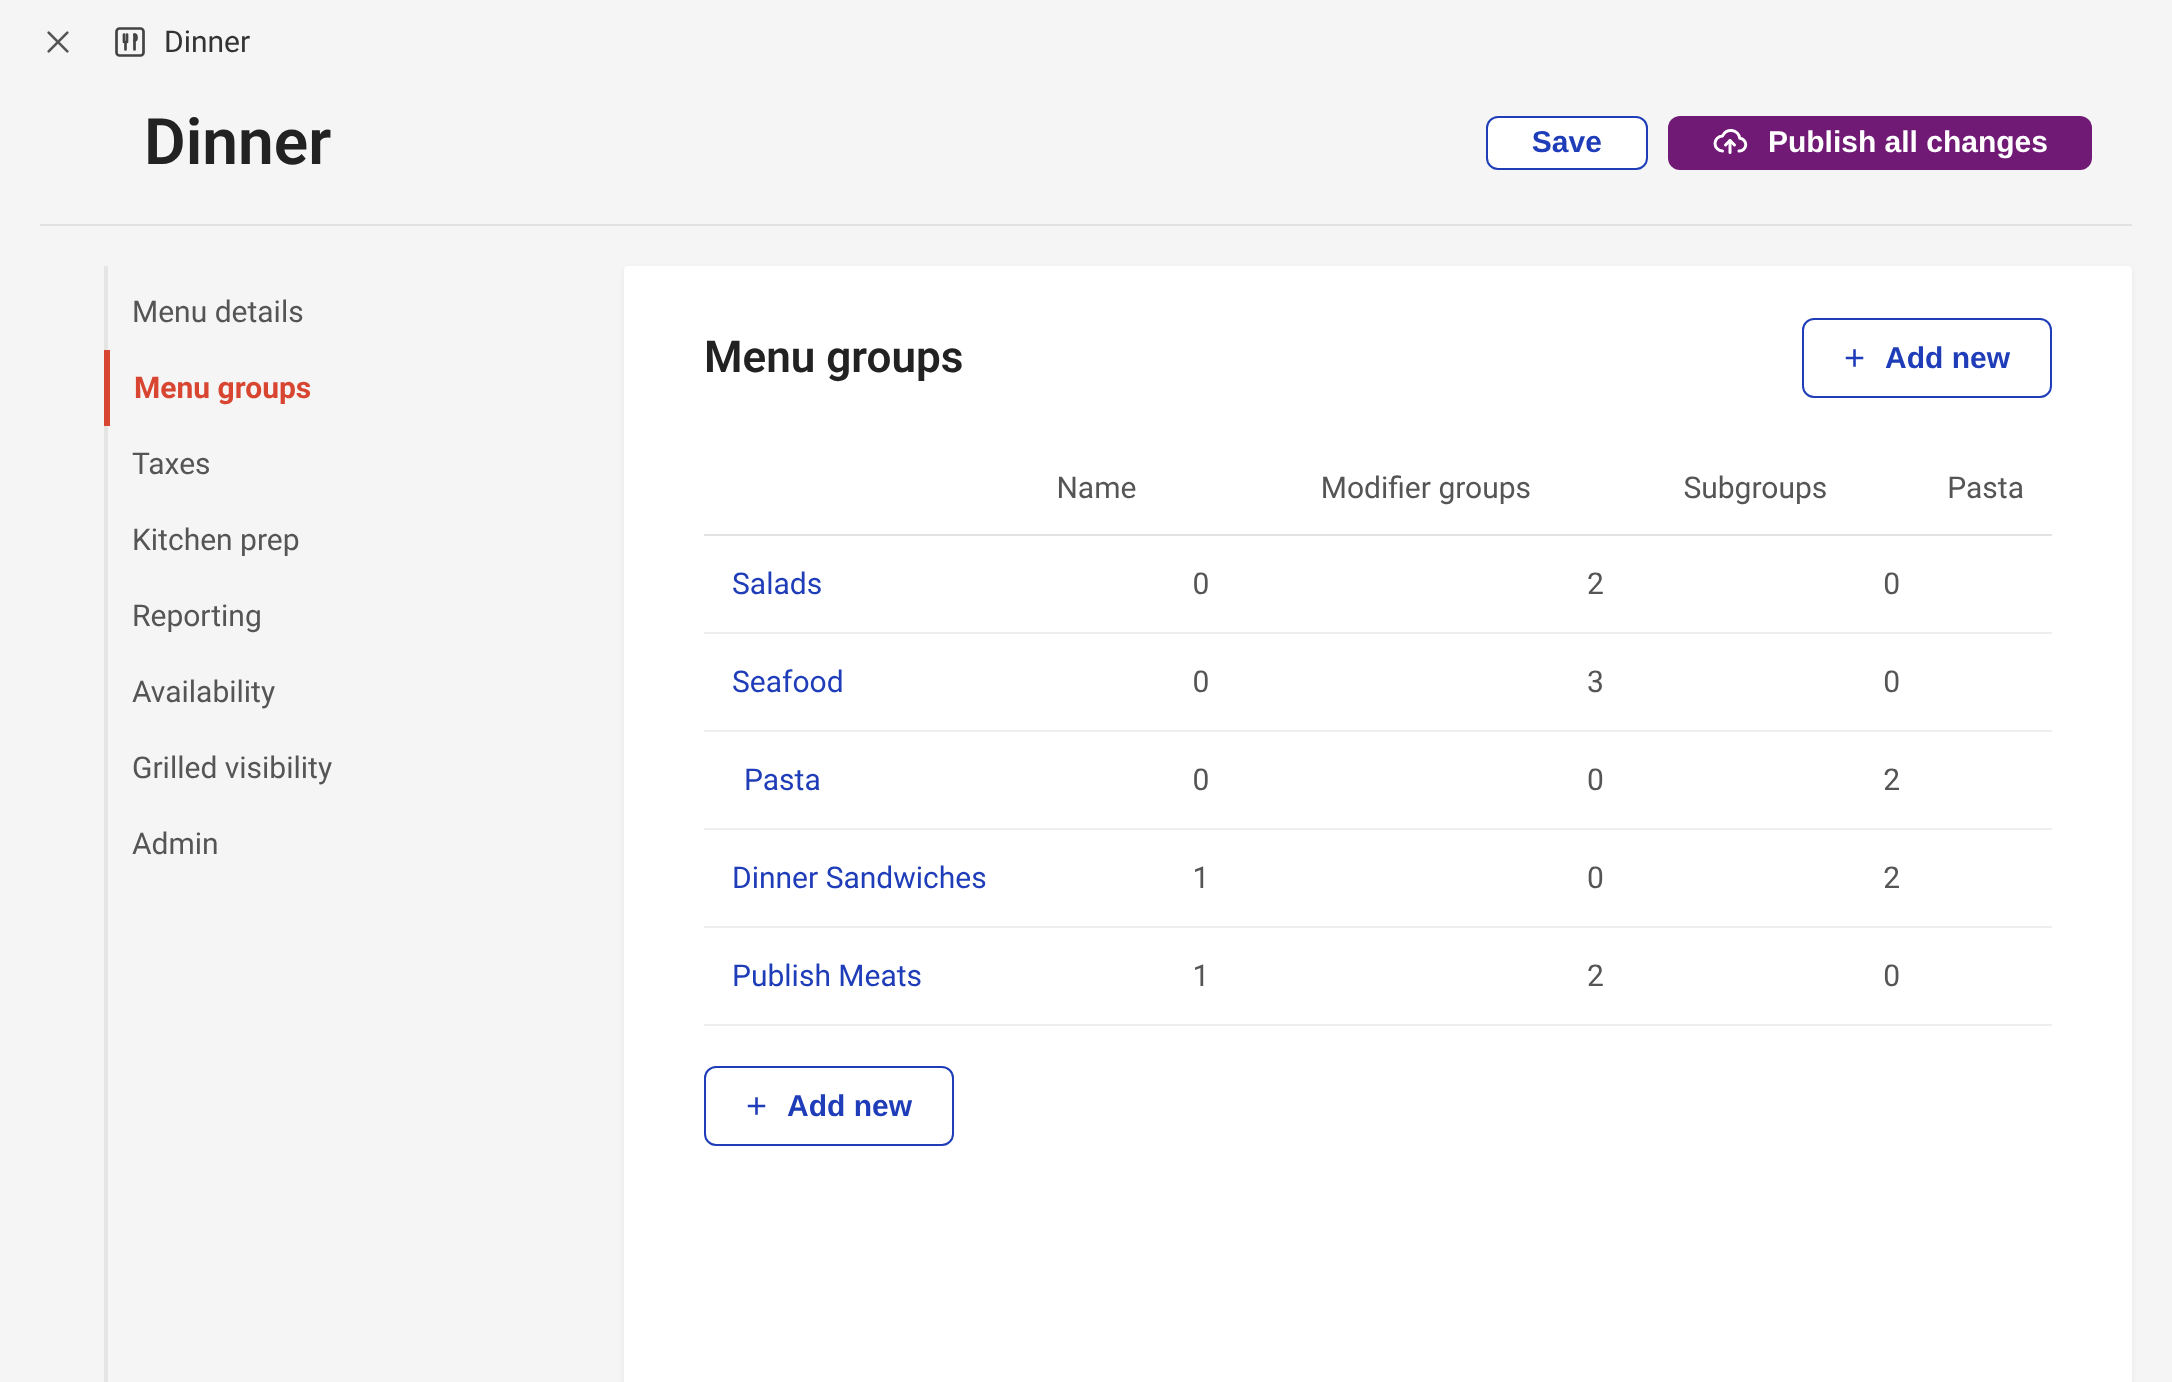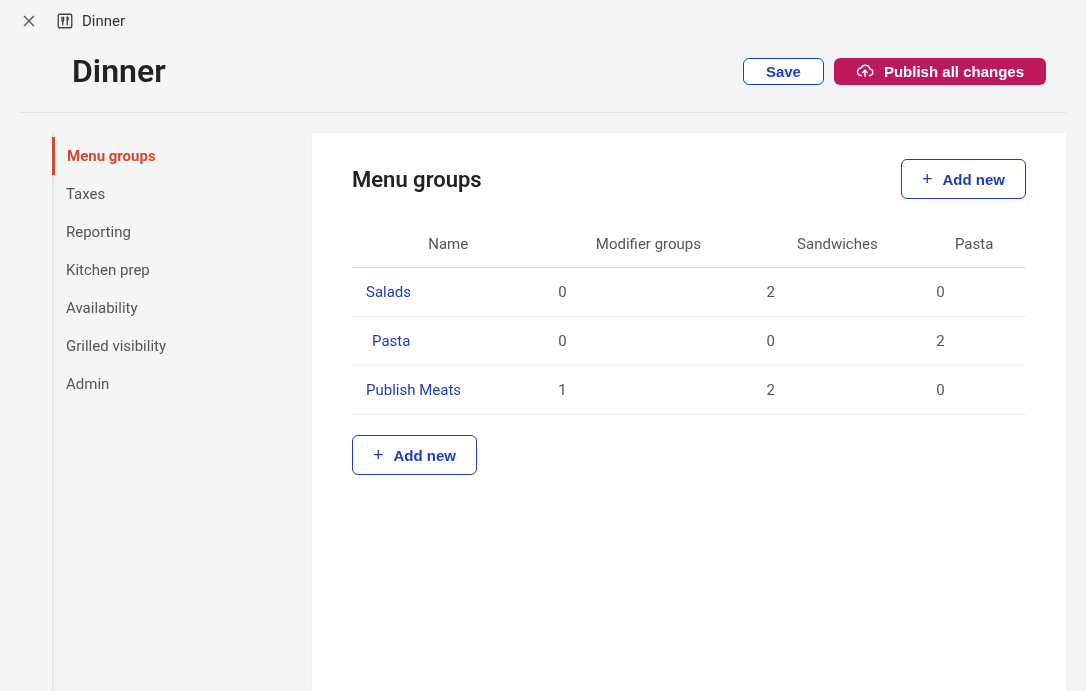--- a/index.html
+++ b/index.html
@@ -77,21 +77,21 @@
       align-items: center;
       gap: 10px;
       border: none;
     }
     .btn-outline-blue {
       background: #fff;
       color: #1f3db8;
       border: 1.5px solid #1f3db8;
     }
     .btn-solid-blue {
-      background: #be185d;
+      background: #701a75;
       color: #fff;
     }
     .btn-solid-blue svg { stroke: #fff; }
     .cloud-icon {
       width: 18px;
       height: 18px;
       display: inline-flex;
     }
     .content {
       display: flex;
@@ -153,21 +153,21 @@
     .plus-icon {
       font-size: 18px;
       line-height: 1;
       font-weight: 400;
     }
     table {
       width: 100%;
       border-collapse: collapse;
     }
     th {
-      text-align: center;
+      text-align: right;
       font-weight: 400;
       color: #555;
       font-size: 15px;
       padding: 10px 14px 14px 14px;
       border-bottom: 1px solid #e2e2e2;
     }
     th.num, td.num {
       white-space: nowrap;
     }
     td {
@@ -231,57 +231,70 @@
           <line x1="12" y1="11" x2="12" y2="19"></line>
         </svg>
       </span>
       <span>Publish all changes</span>
     </button>
   </div>
 </div>
 
 <div class="content">
   <nav class="sidebar" id="sidebar-nav">
+      <div class="sidebar-item">Menu details</div>
       <div class="sidebar-item active">Menu groups</div>
       <div class="sidebar-item">Taxes</div>
+      <div class="sidebar-item">Kitchen prep</div>
       <div class="sidebar-item">Reporting</div>
-      <div class="sidebar-item">Kitchen prep</div>
       <div class="sidebar-item">Availability</div>
       <div class="sidebar-item">Grilled visibility</div>
       <div class="sidebar-item">Admin</div>
     </nav>
 
   <div class="panel">
     <div class="panel-header">
       <h2 class="panel-title">Menu groups</h2>
       <button class="btn-add">
         <span class="plus-icon">+</span>
         <span>Add new</span>
       </button>
     </div>
 
     <table>
       <thead>
         <tr>
           <th>Name</th>
           <th class="num">Modifier groups</th>
-          <th class="num">Sandwiches</th>
+          <th class="num">Subgroups</th>
           <th class="num">Pasta</th>
         </tr>
       </thead>
       <tbody id="table-body">
           <tr>
             <td class="name-cell"><a href="#">Salads</a></td>
             <td class="num">0</td>
             <td class="num">2</td>
             <td class="num">0</td>
           </tr>
           <tr>
+            <td class="name-cell"><a href="#">Seafood</a></td>
+            <td class="num">0</td>
+            <td class="num">3</td>
+            <td class="num">0</td>
+          </tr>
+          <tr>
             <td class="name-cell"><a href="#" class="indent">Pasta</a></td>
             <td class="num">0</td>
+            <td class="num">0</td>
+            <td class="num">2</td>
+          </tr>
+          <tr>
+            <td class="name-cell"><a href="#">Dinner Sandwiches</a></td>
+            <td class="num">1</td>
             <td class="num">0</td>
             <td class="num">2</td>
           </tr>
           <tr>
             <td class="name-cell"><a href="#">Publish Meats</a></td>
             <td class="num">1</td>
             <td class="num">2</td>
             <td class="num">0</td>
           </tr>
         </tbody>

